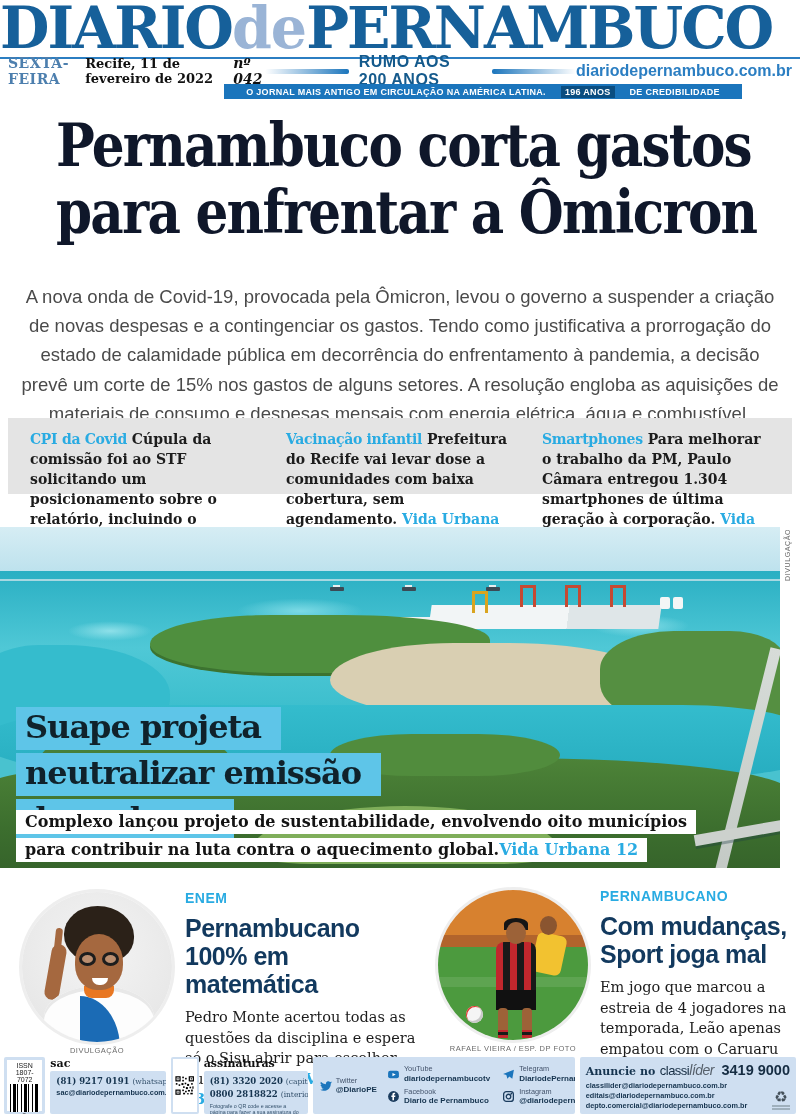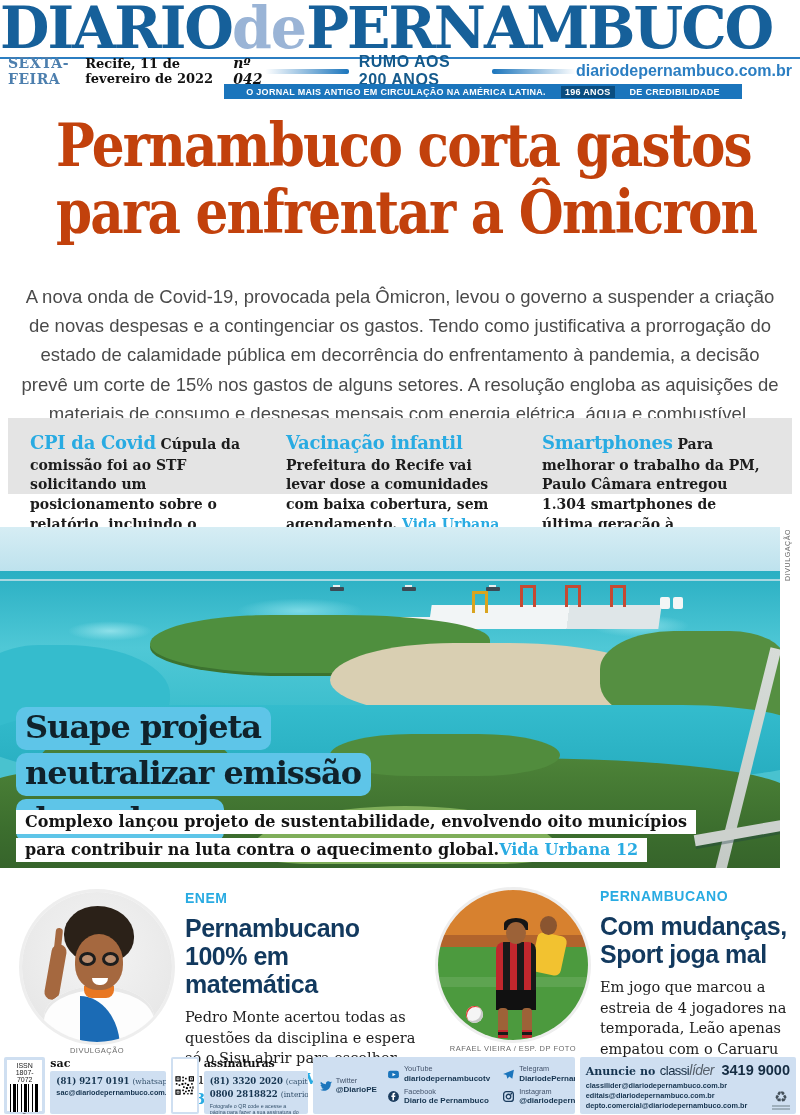--- a/index.html
+++ b/index.html
@@ -28,34 +28,34 @@
   .slogan { color:#155a8c; font-weight:bold; font-size:16px; letter-spacing:.5px; }
   .website { color:#2b7ec2; font-weight:bold; font-size:16px; }
 
   .banner { position:absolute; top:84px; left:224px; width:518px; height:15px; background:#1b75bc;
             color:#fff; display:flex; align-items:center; justify-content:center; gap:15px;
             font-size:9px; font-weight:bold; letter-spacing:.3px; white-space:nowrap; }
   .banner .hl { background:#0a4d80; padding:1px 4px; }
 
   
   .headline { position:absolute; top:112px; left:0; width:800px; text-align:center;
-              font-family:"DejaVu Serif", serif; font-weight:bold; color:#c2410c; }
+              font-family:"DejaVu Serif", serif; font-weight:bold; color:#0f172a; }
   .headline .hl-line { display:block; font-size:60px; line-height:67px; letter-spacing:-2px;
                        transform:scaleX(.86); transform-origin:50% 50%; white-space:nowrap; }
 
   .deck { position:absolute; top:282px; left:15px; width:770px; text-align:center;
           font-size:18.5px; line-height:1.58; color:#4a4a4a; }
   .ref { color:#29abe2; font-weight:bold; }
 
   
   .teasers { position:absolute; top:418px; left:8px; width:784px; height:76px; background:#e4e4e4;
              display:flex; gap:28px; padding:12px 22px; }
   .teaser { flex:1; font-family:"DejaVu Serif", serif; font-weight:bold; font-size:14px;
             line-height:1.42; color:#1c1c1c; }
-  .teaser .kicker { color:#29abe2; font-size:18px; letter-spacing:-.3px;text-align:right; }
+  .teaser .kicker { color:#29abe2; font-size:14px; letter-spacing:-.3px;text-align:right; }
 
   
   .hero { position:absolute; top:527px; left:0; width:780px; height:341px; overflow:hidden; background:#49c2cf; }
   .ph { position:absolute; }
   .ph-sky { top:0; left:0; width:780px; height:52px; background:linear-gradient(180deg,#d6edf4,#b9e0ec); }
   .ph-sea { top:44px; left:0; width:780px; height:140px;
             background:
               radial-gradient(60px 14px at 110px 60px, #8ee0e9 0%, rgba(142,224,233,0) 70%),
               radial-gradient(90px 18px at 300px 40px, #7cdae5 0%, rgba(124,218,229,0) 70%),
               radial-gradient(70px 16px at 640px 55px, #85dde7 0%, rgba(133,221,231,0) 70%),
@@ -75,23 +75,23 @@
   .ph-forest { bottom:-8px; left:-10px; width:800px; height:118px;
                background:linear-gradient(180deg,#4d8338 0%, #3c6e2e 60%, #35622a 100%);
                border-radius:45% 35% 0 0/26px 34px 0 0; }
   .ph-bush1 { bottom:86px; left:40px; width:190px; height:46px; background:#46803a; border-radius:50%/70%; }
   .ph-bush2 { bottom:92px; left:330px; width:230px; height:42px; background:#518c3d; border-radius:50%/70%; }
   .ph-grass { bottom:4px; left:250px; width:310px; height:58px; background:#7fae5a; border-radius:50% 50% 20% 20%/80% 80% 20% 20%; }
   .ph-road { top:118px; left:742px; width:11px; height:235px; background:linear-gradient(180deg,#d7dcd8,#c3c9c5); transform:rotate(14deg); }
   .ph-bridge { top:300px; left:694px; width:95px; height:11px; background:#ccd1cd; transform:rotate(-10deg); box-shadow:0 3px 0 rgba(30,60,70,.35); }
 
   .hero-title { position:absolute; left:16px; top:180px; z-index:5; }
-  .hero-title .ht-line { display:table; background:#5ec5e8; color:#10222b; padding:0 10px 3px 9px;
+  .hero-title .ht-line { display:table; background:#5ec5e8; color:#10222b; padding:0 20px 3px 9px;
         font-family:"DejaVu Serif", serif; font-weight:bold; font-size:32px; line-height:40px;
-        letter-spacing:-1px; margin-bottom:3px;border-radius:10px; }
+        letter-spacing:-1px; margin-bottom:3px; }
   .hero-caption { position:absolute; left:16px; top:283px; z-index:5; }
   .hero-caption .hc-line { display:table; background:#fff; color:#141414; padding:2px 9px;
         font-family:"DejaVu Serif", serif; font-weight:bold; font-size:16px; line-height:20px; margin-bottom:4px; }
   .vert-credit { position:absolute; left:784px; top:529px; writing-mode:vertical-rl; transform:rotate(180deg);
         font-size:7px; color:#6b6b6b; letter-spacing:.6px; }
 
   
   .stories { position:absolute; top:884px; left:0; width:800px; height:172px; }
   .circle-photo { position:absolute; width:150px; height:150px; border-radius:50%; overflow:hidden;
                   box-shadow:0 0 0 3px #eee; }

